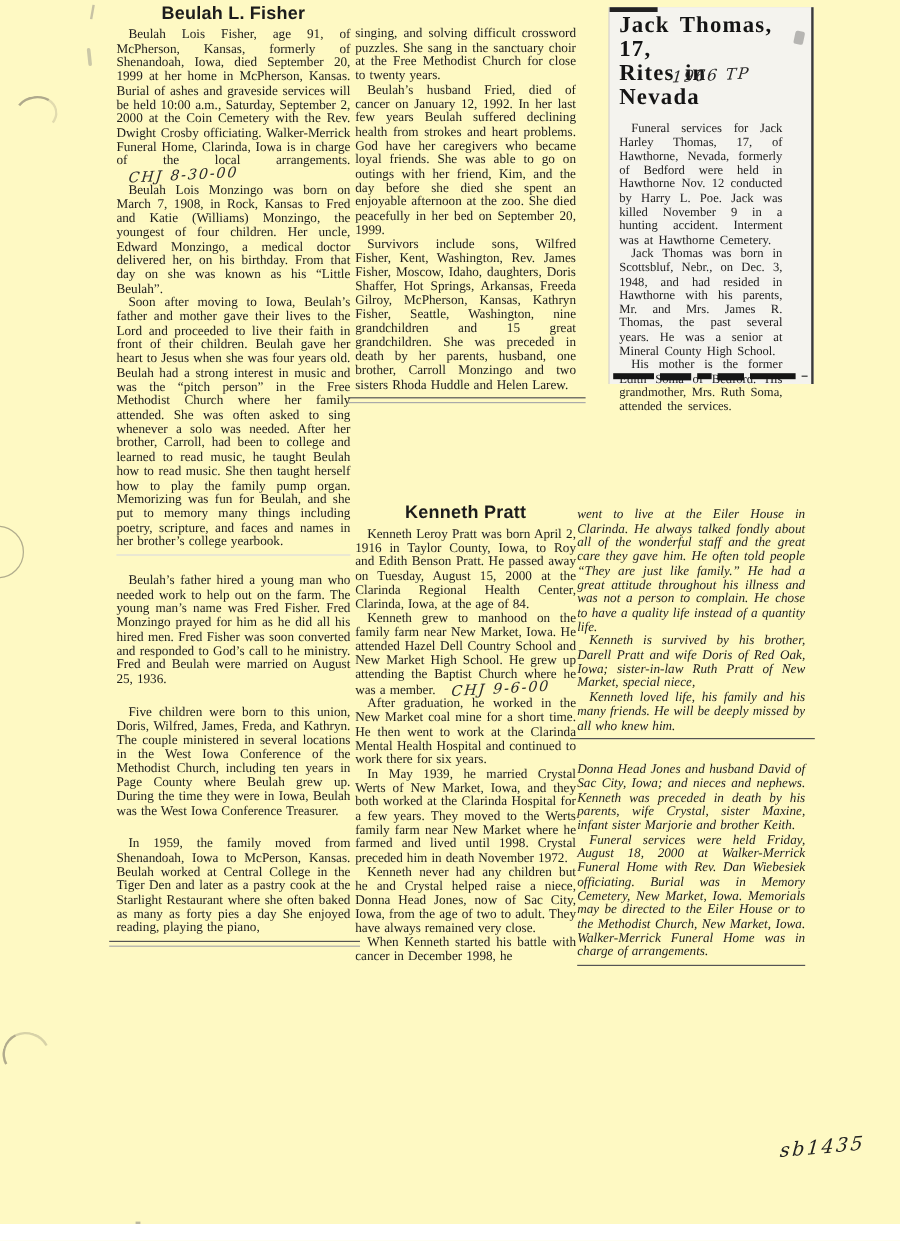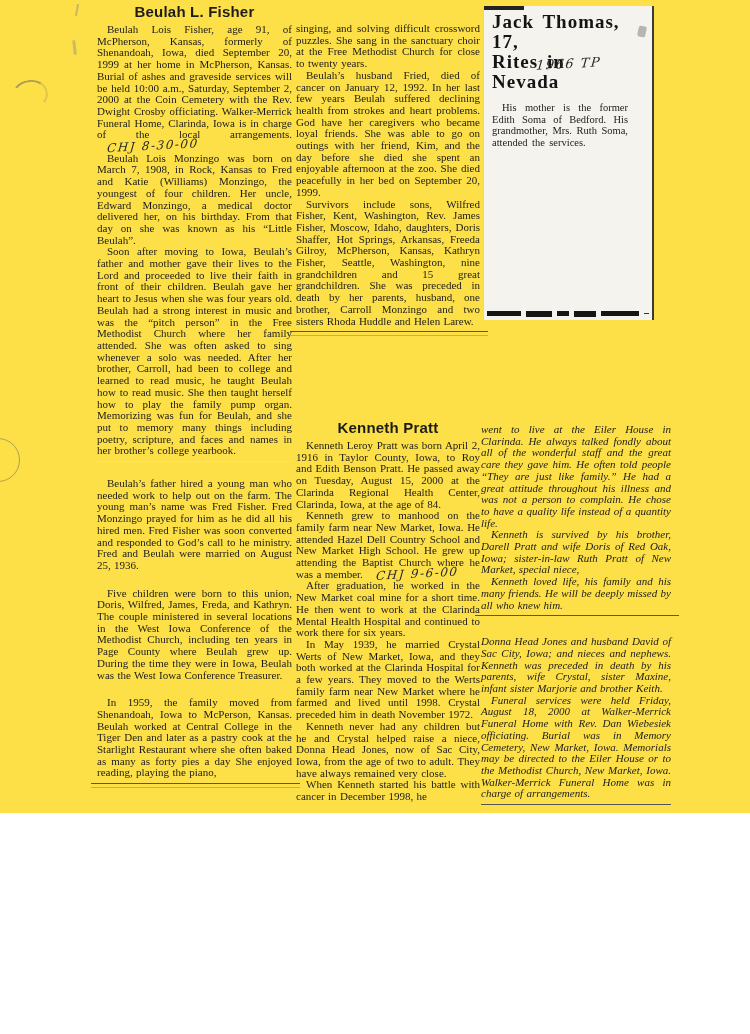--- a/index.html
+++ b/index.html
@@ -1,19 +1,19 @@
 <!DOCTYPE html>
 <html><head>
 <meta charset="utf-8">
 <style>
   html,body{margin:0;padding:0;background:#ffffff;}
   .page{
     position:relative;
-    width:750px;height:813px;
-    background:#fde047;
+    width:750px;height:1020px;
+    background:#fef9c3;
     overflow:hidden;
     font-family:"Liberation Serif", serif;
     color:#1c1c1c;
   }
   .col{position:absolute;}
   .jp{
     margin:0;
     font-size:11px;
     line-height:11.7px;
     text-align:justify;
@@ -42,21 +42,21 @@
   }
   .clip-rule{
     border:none;border-top:1px solid #555;
     margin:4px 0 3px 0;
   }
   .rule-faint{border-top:1px solid #ddd;}
   .rule-wide{margin-left:-6px;margin-right:-8px;}
   .double-rule{border-bottom:1px solid #aaa;height:3px;}
   
   .jack{
-    position:absolute;left:484px;top:6px;width:170px;height:314px;
+    position:absolute;left:508px;top:6px;width:170px;height:314px;
     background:#f4f3ee;
     box-sizing:border-box;
     padding:6px 24px 14px 8px;
     border-right:2px solid #3a3a3a;
     box-shadow:-1px 0 0 #d6d3cb;
   }
   .jack-title{
     font-weight:bold;
     font-size:19px;
     line-height:20px;
@@ -144,20 +144,22 @@
     <p class="jp">Beulah’s husband Fried, died of cancer on January 12, 1992. In her last few years Beulah suffered declining health from strokes and heart problems. God have her caregivers who became loyal friends. She was able to go on outings with her friend, Kim, and the day before she died she spent an enjoyable afternoon at the zoo. She died peacefully in her bed on September 20, 1999.</p>
     <p class="jp">Survivors include sons, Wilfred Fisher, Kent, Washington, Rev. James Fisher, Moscow, Idaho, daughters, Doris Shaffer, Hot Springs, Arkansas, Freeda Gilroy, McPherson, Kansas, Kathryn Fisher, Seattle, Washington, nine grandchildren and 15 great grandchildren. She was preceded in death by her parents, husband, one brother, Carroll Monzingo and two sisters Rhoda Huddle and Helen Larew.</p>
     <hr class="clip-rule rule-wide double-rule">
   </section>
 
   <section class="jack">
     <div class="jack-topbar"></div>
     <div class="jack-smudge"></div>
     <h2 class="jack-title"><span>Jack Thomas, 17,</span><br><span>Rites in Nevada</span></h2>
     <div class="hand jack-hand">1966 TP</div>
+    <p>Funeral services for Jack Harley Thomas, 17, of Hawthorne, Nevada, formerly of Bedford were held in Hawthorne Nov. 12 conducted by Harry L. Poe. Jack was killed November 9 in a hunting accident. Interment was at Hawthorne Cemetery.</p>
+    <p>Jack Thomas was born in Scottsbluf, Nebr., on Dec. 3, 1948, and had resided in Hawthorne with his parents, Mr. and Mrs. James R. Thomas, the past several years. He was a senior at Mineral County High School.</p>
     <p>His mother is the former Edith Soma of Bedford. His grandmother, Mrs. Ruth Soma, attended the services.</p>
     <div class="jack-bars">
       <span class="bar b1"></span>
       <span class="bar b2"></span>
       <span class="bar b3"></span>
       <span class="bar b4"></span>
       <span class="bar b5"></span>
       <span class="thin"></span>
     </div>
   </section>

